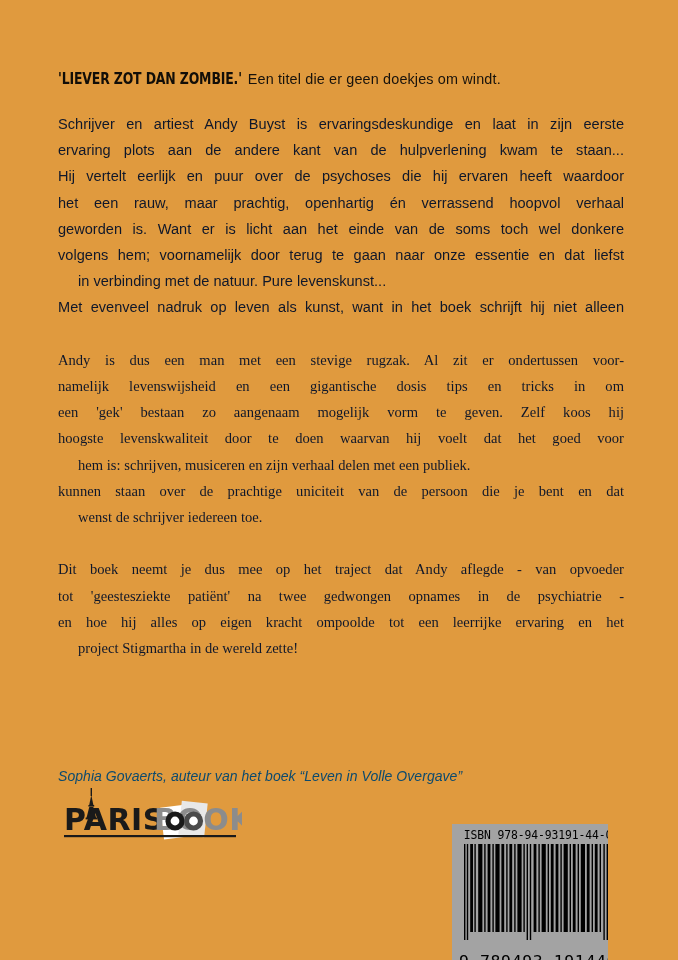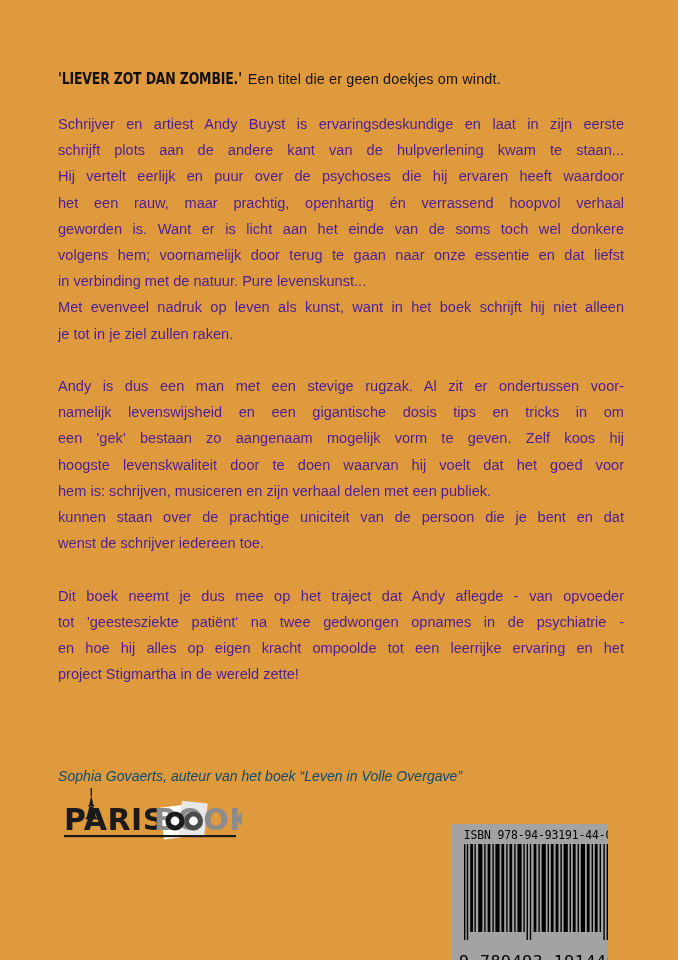--- a/index.html
+++ b/index.html
@@ -56,41 +56,43 @@
   
   .body-copy {
     position: absolute;
     left: 58px;
     top: 111px;
     width: 566px;
     font-size: 14.55px;
     line-height: 26.2px;
     text-align: justify;
     letter-spacing: 0.02px;
-    color: #4c1d95;
+    color: #0f172a;
   }
   .body-copy p {
     margin: 0;
     text-align: justify;
   }
   .body-copy p.gap {
     margin-top: 26.2px;
+    font-family: Liberation Serif, serif;
   }
   
   .ln {
     display: block;
     text-align: justify;
     text-align-last: justify;
     white-space: nowrap;
   }
   .ln-last {
     display: block;
     text-align: center;
     text-align-last: left;
     white-space: nowrap;
+    margin-left: 20px;
   }
 
   
   .attribution {
     position: absolute;
     left: 58px;
     top: 766px;
     width: 566px;
     font-size: 14px;
     line-height: 20px;
@@ -159,28 +161,27 @@
 <div class="cover">
 
   <div class="headline">
     <span class="headline-title">'LIEVER ZOT DAN ZOMBIE.'</span><span class="headline-rest">Een titel die er geen doekjes om windt.</span>
   </div>
 
   <div class="body-copy">
 
     <p>
       <span class="ln">Schrijver en artiest Andy Buyst is ervaringsdeskundige en laat in zijn eerste</span>
-      <span class="ln">schrijft plots aan de andere kant van de hulpverlening kwam te staan...</span>
+      <span class="ln">ervaring plots aan de andere kant van de hulpverlening kwam te staan...</span>
       <span class="ln">Hij vertelt eerlijk en puur over de psychoses die hij ervaren heeft waardoor</span>
       <span class="ln">het een rauw, maar prachtig, openhartig én verrassend hoopvol verhaal</span>
       <span class="ln">geworden is. Want er is licht aan het einde van de soms toch wel donkere</span>
       <span class="ln">volgens hem; voornamelijk door terug te gaan naar onze essentie en dat liefst</span>
       <span class="ln-last">in verbinding met de natuur. Pure levenskunst...</span>
       <span class="ln">Met evenveel nadruk op leven als kunst, want in het boek schrijft hij niet alleen</span>
-      <span class="ln-last">je tot in je ziel zullen raken.</span>
     </p>
 
     <p class="gap">
       <span class="ln">Andy is dus een man met een stevige rugzak. Al zit er ondertussen voor-</span>
       <span class="ln">namelijk levenswijsheid en een gigantische dosis tips en tricks in om</span>
       <span class="ln">een 'gek' bestaan zo aangenaam mogelijk vorm te geven. Zelf koos hij</span>
       <span class="ln">hoogste levenskwaliteit door te doen waarvan hij voelt dat het goed voor</span>
       <span class="ln-last">hem is: schrijven, musiceren en zijn verhaal delen met een publiek.</span>
       <span class="ln">kunnen staan over de prachtige uniciteit van de persoon die je bent en dat</span>
       <span class="ln-last">wenst de schrijver iedereen toe.</span>

